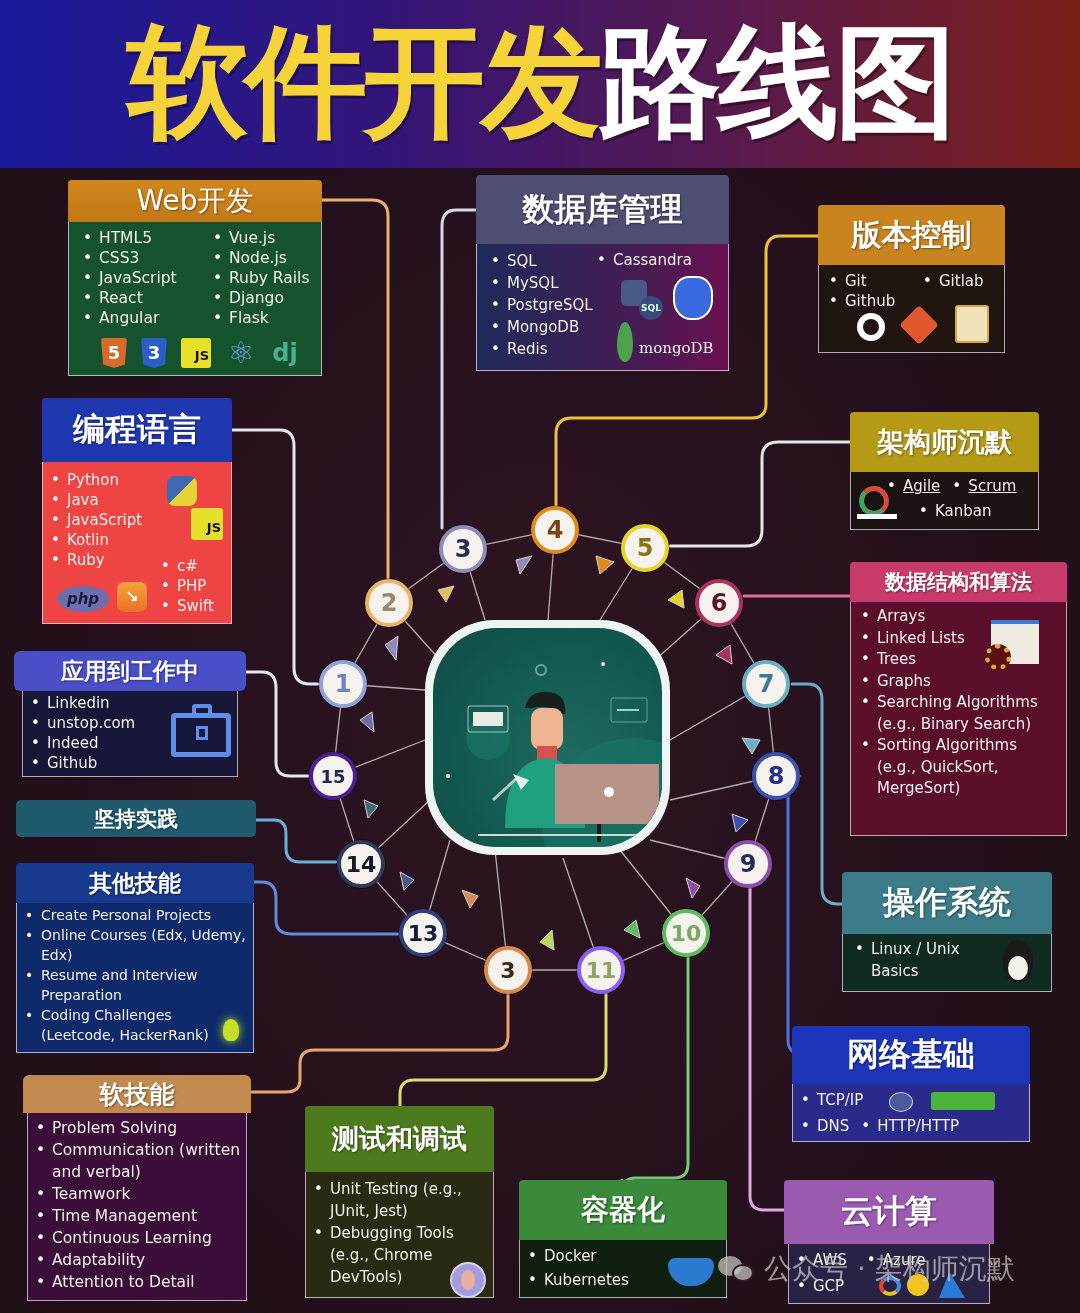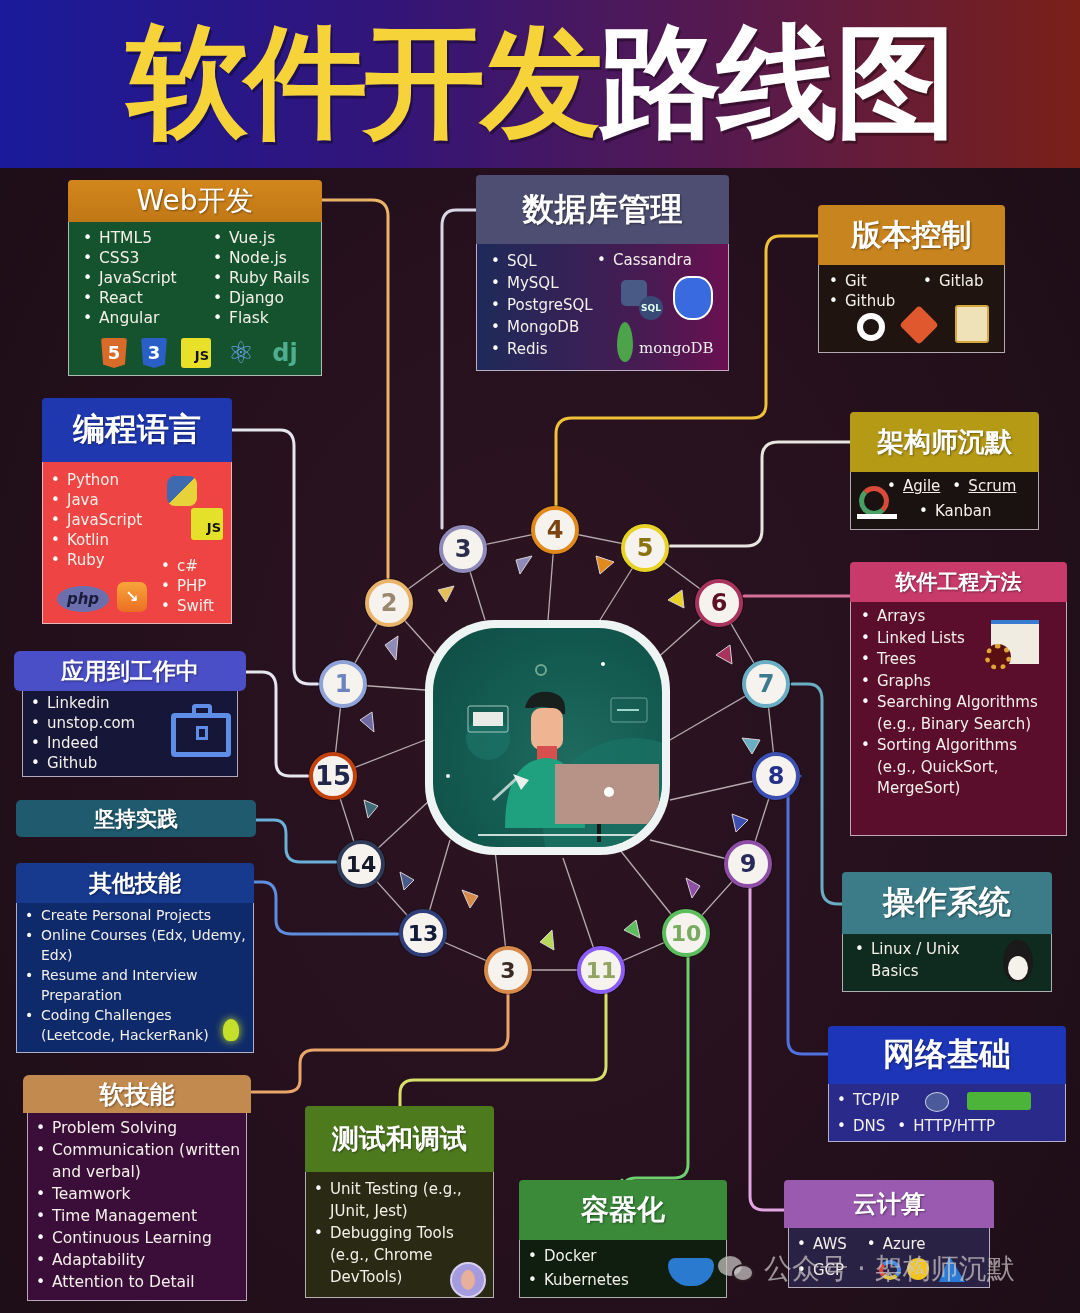--- a/index.html
+++ b/index.html
@@ -210,21 +210,21 @@
   </div>
 <div class="badge" style="left:484px;top:946px;border:4px solid #d88a4a;color:#3a2a22;font-size:22px;">
     <span>3</span>
   </div>
 <div class="badge" style="left:399px;top:909px;border:4px solid #2f3d78;color:#121c3a;font-size:22px;">
     <span>13</span>
   </div>
 <div class="badge" style="left:337px;top:840px;border:4px solid #2e3a58;color:#141a2a;font-size:22px;">
     <span>14</span>
   </div>
-<div class="badge" style="left:309px;top:752px;border:4px solid #c2410c;color:#22264a;font-size:26px;">
+<div class="badge" style="left:309px;top:752px;border:4px solid #4c1d95;color:#22264a;font-size:18px;">
     <span>15</span>
   </div>
 
 <div class="card" style="left:68px;top:180px;width:254px;">
   <div class="head" style="height:42px;background:linear-gradient(#d2861c,#c07816);font-size:28px;font-weight:normal;">Web开发</div>
   <div class="body" style="background:#14532d;height:154px;font-size:15.5px;">
     <div style="display:flex;gap:12px;">
       <ul style="width:118px;">
         <li>HTML5</li>
         <li>CSS3</li>
@@ -324,21 +324,21 @@
     </div>
     <ul style="position:absolute;left:68px;top:29px;">
       <li>Kanban</li>
     </ul>
     <div style="position:absolute;left:8px;top:14px;width:30px;height:30px;border-radius:50%;border:5px solid #4aa064;border-top-color:#d84a3a;border-right-color:#d84a3a;"></div>
     <div style="position:absolute;left:6px;top:42px;width:40px;height:5px;background:#fff;"></div>
   </div>
 </div>
 
 <div class="card" style="left:850px;top:562px;width:217px;">
-  <div class="head" style="height:40px;background:#c83a6a;font-size:21px;">软件工程方法</div>
+  <div class="head" style="height:40px;background:#c83a6a;font-size:21px;">数据结构和算法</div>
   <div class="body" style="background:#5a0e2c;height:234px;padding:4px 6px 4px 10px;line-height:21.5px;font-size:15px;">
     <ul style="width:194px;">
       <li>Arrays</li>
       <li>Linked Lists</li>
       <li>Trees</li>
       <li>Graphs</li>
       <li>Searching Algorithms (e.g., Binary Search)</li>
       <li>Sorting Algorithms (e.g., QuickSort, MergeSort)</li>
     </ul>
     <div style="position:absolute;left:140px;top:18px;width:48px;height:44px;background:#f0ece2;border-top:4px solid #3a7ad0;"></div>
@@ -384,21 +384,21 @@
   <div class="body" style="background:#0f2a1e;height:58px;padding:4px 10px 4px 12px;">
     <ul style="width:140px;line-height:22px;">
       <li>Linux / Unix Basics</li>
     </ul>
     <div style="position:absolute;left:160px;top:6px;width:30px;height:42px;border-radius:50% 50% 45% 45%;background:#1a1a1a;">
       <div style="position:absolute;left:5px;top:16px;width:20px;height:24px;border-radius:50%;background:#f4f2ea;"></div>
     </div>
   </div>
 </div>
 
-<div class="card" style="left:828px;top:1026px;width:238px;">
+<div class="card" style="left:792px;top:1026px;width:238px;">
   <div class="head" style="height:58px;background:#1d35b8;font-size:32px;">网络基础</div>
   <div class="body" style="background:#2a2a8a;height:58px;padding:4px 8px;line-height:24px;">
     <ul style="position:absolute;left:8px;top:4px;">
       <li>TCP/IP</li>
     </ul>
     <div style="position:absolute;left:8px;top:30px;display:flex;gap:12px;">
       <ul>
           <li>DNS</li>
         </ul>
       <ul>
@@ -443,21 +443,21 @@
   <div class="body" style="background:#0f1e0e;height:58px;padding:4px 8px;line-height:24px;">
     <ul>
       <li>Docker</li>
       <li>Kubernetes</li>
     </ul>
     <div style="position:absolute;left:148px;top:18px;width:46px;height:28px;border-radius:10px 10px 30px 30px;background:#2a7ad0;"></div>
   </div>
 </div>
 
 <div class="card" style="left:784px;top:1180px;width:210px;">
-  <div class="head" style="height:48px;background:#9a5ab0;font-size:24px;">云计算</div>
+  <div class="head" style="height:64px;background:#9a5ab0;font-size:32px;">云计算</div>
   <div class="body" style="background:#2a2244;height:60px;padding:4px 8px;line-height:24px;margin:0 4px;">
     <div style="position:absolute;left:8px;top:4px;display:flex;gap:20px;">
       <ul>
           <li>AWS</li>
         </ul>
       <ul>
           <li>Azure</li>
         </ul>
     </div>
     <ul style="position:absolute;left:8px;top:30px;">

